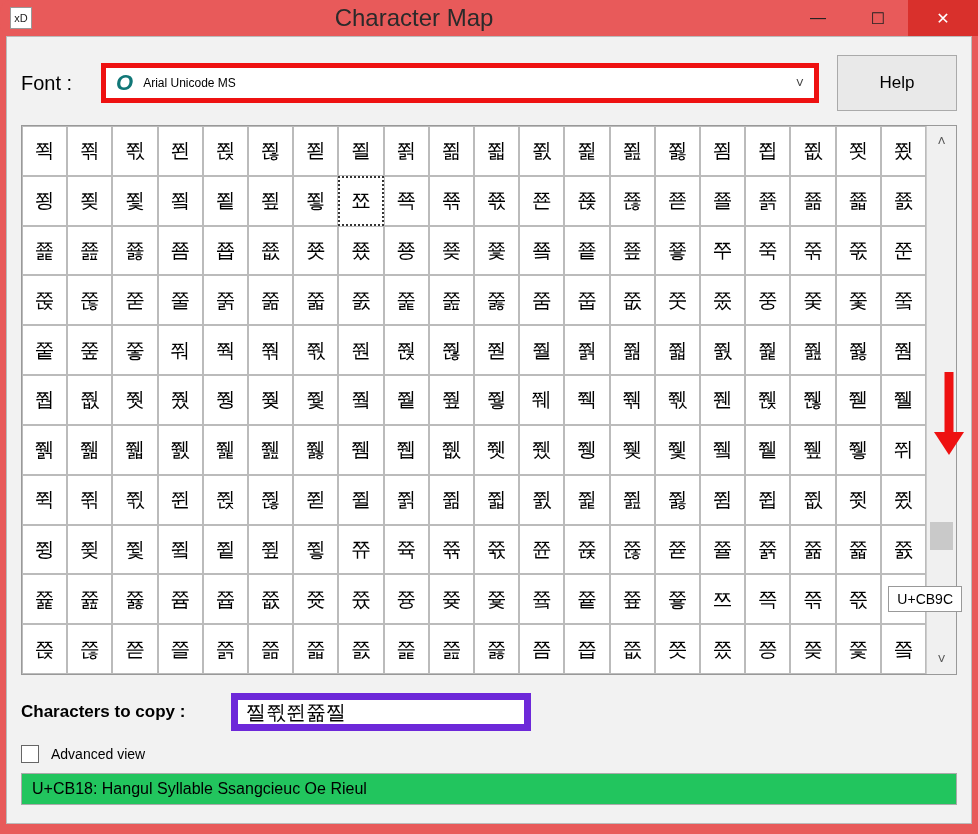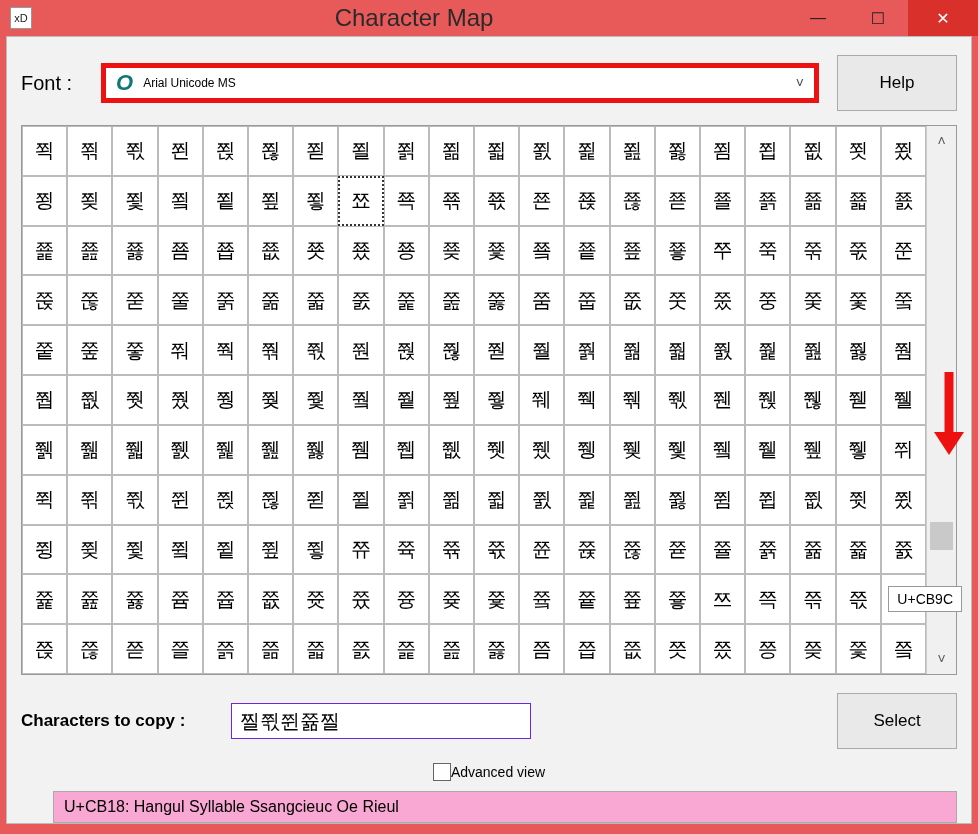--- a/index.html
+++ b/index.html
@@ -108,30 +108,30 @@
     right: 2px;
     top: 330px;
     width: 40px; height: 90px;
     pointer-events:none;
     z-index:6;
   }
   .bottom { margin-top: 18px;}
   .copyrow { display:flex; align-items:center; gap: 20px; margin-bottom: 14px;}
   .copylabel { font-size:17px; width:190px;font-weight:bold;}
   .copyinput {
-    border:1px solid #6d28d9; background:#fff;
+    border:7px solid #6d28d9; background:#fff;
     height:36px; width: 300px;
     font-size:20px; padding:12px 8px;
     display:flex;align-items:center;
   }
-  .advrow { display:flex; align-items:center; gap:0; margin-bottom:10px;justify-content:center;}
+  .advrow { display:flex; align-items:center; gap:12px; margin-bottom:10px;}
   .checkbox { width:18px;height:18px;border:1px solid #666;background:#fff;}
   .status {
-    border:1px solid #aaa; background:#f9a8d4;
-    padding:6px 10px; font-size:16px;margin-left:32px;
+    border:1px solid #aaa; background:#22c55e;
+    padding:6px 10px; font-size:16px;
   }
 </style>
 </head>
 <body>
 
 <div class="titlebar">
   <div class="appicon">xD</div>
   <div class="title">Character Map</div>
   <div class="winbtns">
     <div class="winbtn">—</div>
@@ -388,21 +388,20 @@
   <svg class="redarrow" viewBox="0 0 40 90">
     <line x1="20" y1="5" x2="20" y2="70" stroke="#e11" stroke-width="9"></line>
     <polygon points="5,65 35,65 20,88" fill="#e11"></polygon>
   </svg>
 
   <div class="bottom">
     <div class="copyrow">
       <div class="copylabel">Characters to copy :</div>
       <div class="copyinput">찔쮟쮠쯂찔</div>
       <div style="flex:1"></div>
-      <div class="btn">Select</div>
     </div>
     <div class="advrow">
       <div class="checkbox"></div>
       <div>Advanced view</div>
     </div>
     <div class="status">U+CB18: Hangul Syllable Ssangcieuc Oe Rieul</div>
   </div>
 
 </div>
 

